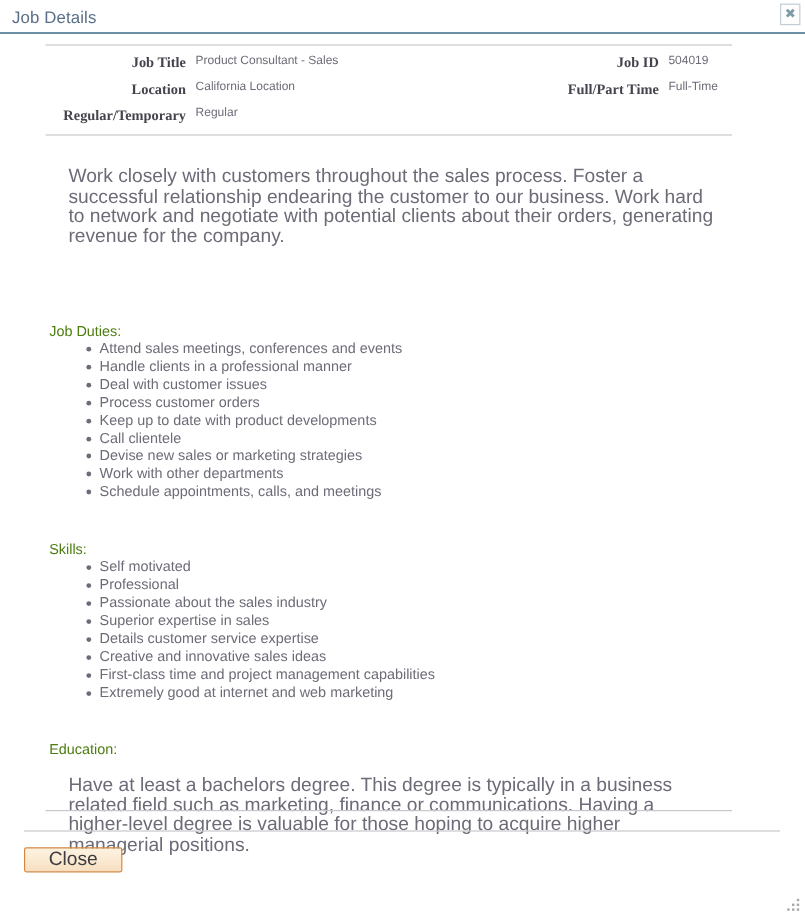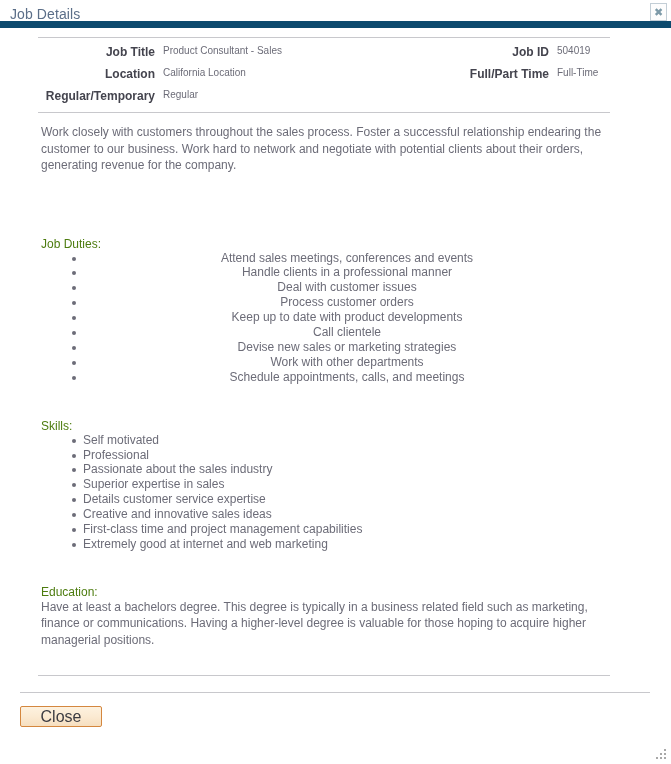--- a/index.html
+++ b/index.html
@@ -13,21 +13,21 @@
     font-family: "Liberation Sans", sans-serif;
     font-size: 12px;
     color: #5a5a66;
     position: relative;
     overflow: hidden;
   }
 
   
   .modal-header {
     height: 28px;
-    border-bottom: 7px solid #0c4a6e;
+    border-bottom: 1px solid #0c4a6e;
     position: relative;
     box-sizing: border-box;
   }
   .modal-title {
     position: absolute;
     left: 10px;
     top: 6px;
     font-size: 14px;
     color: #5b6e88;
     letter-spacing: .1px;
@@ -78,44 +78,45 @@
     position: relative;
     height: 22px;
   }
   .f-label {
     position: absolute;
     text-align: right;
     font-weight: bold;
     color: #44444e;
     font-size: 12px;
     white-space: nowrap;
+    font-family: Liberation Serif, serif;
   }
   .f-value {
     position: absolute;
     color: #6c6c78;
     font-size: 10px;
     white-space: nowrap;
   }
   .col-l .f-label { left: 0; width: 155px; }
   .col-l .f-value { left: 163px; }
   .col-r .f-label { left: 350px; width: 153px; }
   .col-r .f-value { left: 511px; }
 
   
   .content {
     position: absolute;
     left: 41px;
     top: 124px;
     width: 570px;
   }
   .para {
-    font-size: 12px;
+    font-size: 16px;
     line-height: 16.5px;
     color: #6c6c78;
-    margin: 0;
+    margin: 16px;
   }
   .section-head {
     font-weight: normal;
     color: #4d7c0f;
     font-size: 12px;
     margin: 0;
   }
   ul.bullets {
     list-style: none;
     margin: 0;
@@ -132,21 +133,21 @@
     content: "";
     position: absolute;
     left: 31px;
     top: 6px;
     width: 4px;
     height: 4px;
     border-radius: 50%;
     background: #6c6c78;
   }
   .gap-duties-head { margin-top: 63px; }
-  .gap-duties-list { margin-top: 18px; text-align: center; }
+  .gap-duties-list { margin-top: 18px; }
   .gap-skills-head { margin-top: 34px; }
   .gap-skills-list { margin-top: 19px; }
   .gap-edu { margin-top: 33px; }
 
   
   .btn-close {
     position: absolute;
     left: 20px;
     top: 706px;
     width: 82px;

